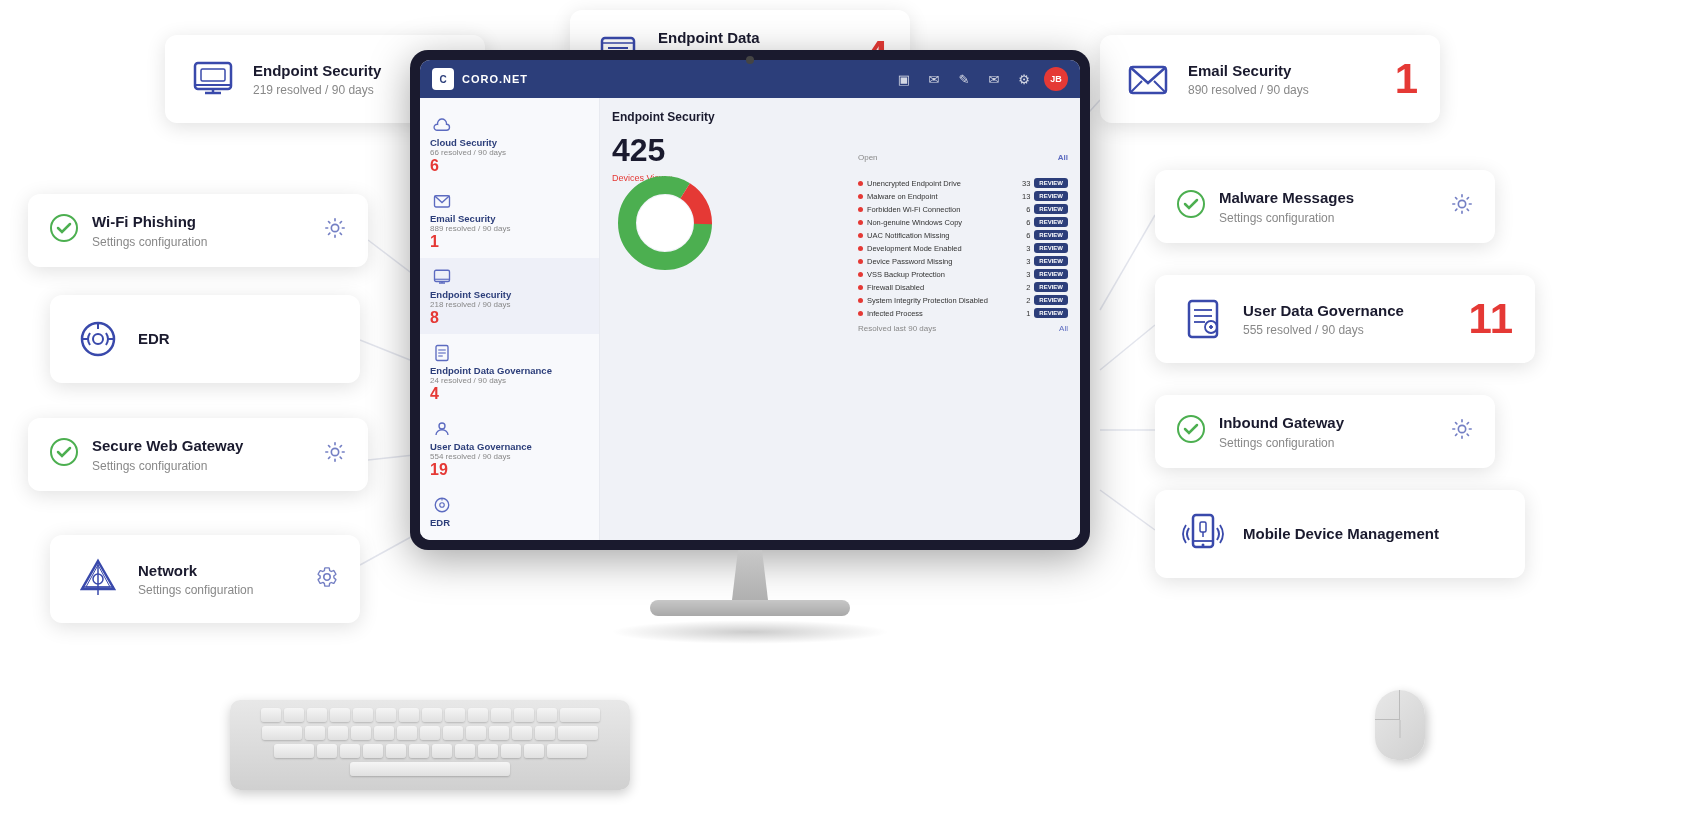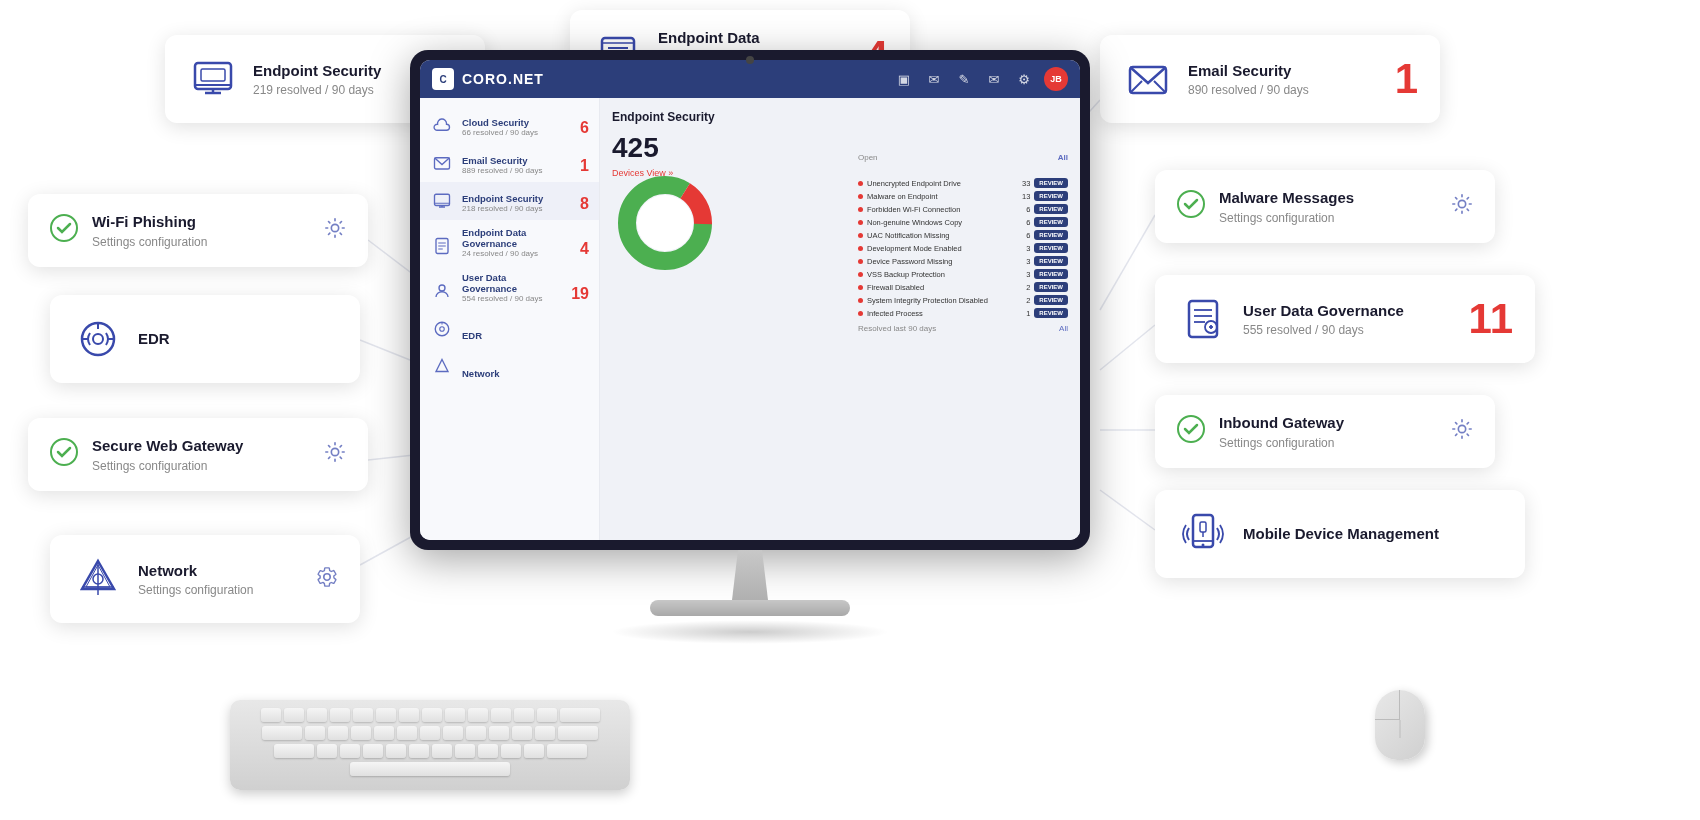--- a/index.html
+++ b/index.html
@@ -145,21 +145,21 @@
       display: flex;
       align-items: center;
       justify-content: center;
       font-size: 10px;
       font-weight: 900;
       color: #2c3e7a;
     }
 
     .app-brand {
       color: white;
-      font-size: 14px;
+      font-size: 11px;
       font-weight: 600;
       letter-spacing: 1px;
     }
 
     .app-nav-spacer { flex: 1; }
 
     .app-nav-icons {
       display: flex;
       gap: 10px;
       align-items: center;
@@ -199,24 +199,24 @@
       width: 180px;
       background: #f8f9fc;
       border-right: 1px solid #e8eaf0;
       overflow-y: auto;
       padding: 8px 0;
       flex-shrink: 0;
     }
 
     .sidebar-item {
       display: flex;
-      align-items: flex-end;
+      align-items: flex-start;
       padding: 7px 10px;
-      gap: 8px;
       cursor: pointer;
+      flex-direction: column;
     }
 
     .sidebar-item-icon {
       width: 24px;
       height: 24px;
       display: flex;
       align-items: center;
       justify-content: center;
       flex-shrink: 0;
     }
@@ -257,21 +257,21 @@
     }
 
     .main-title {
       font-size: 12px;
       font-weight: 700;
       color: #1a1a2e;
       margin-bottom: 8px;
     }
 
     .main-count-big {
-      font-size: 28px;
+      font-size: 32px;
       font-weight: 800;
       color: #1a1a2e;
     }
 
     .main-count-sub {
       font-size: 9px;
       color: #e53935;
       cursor: pointer;
     }
 

